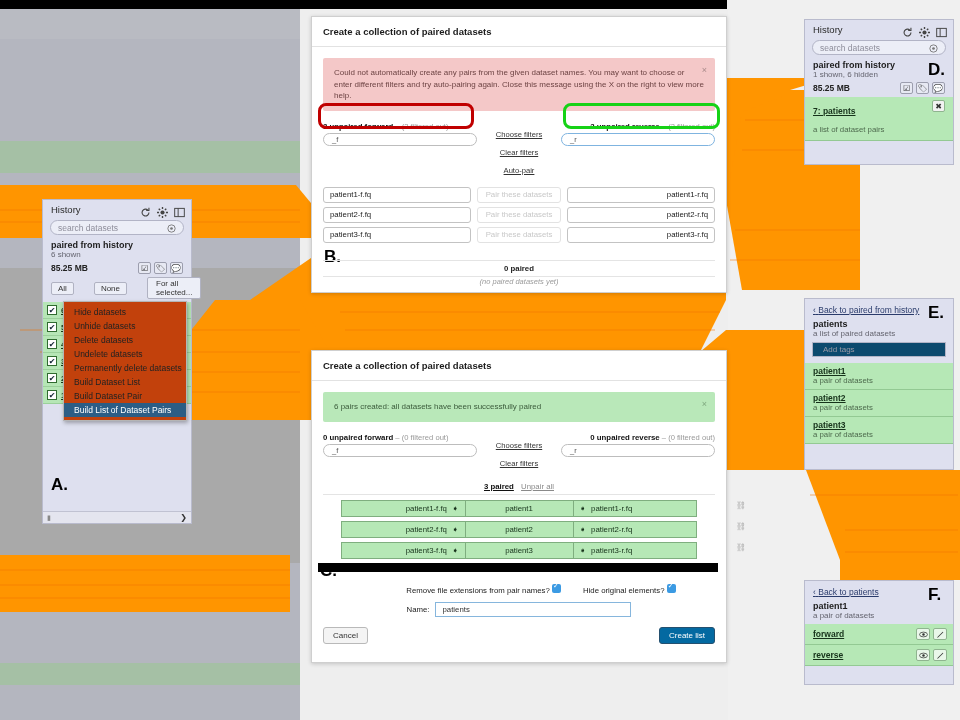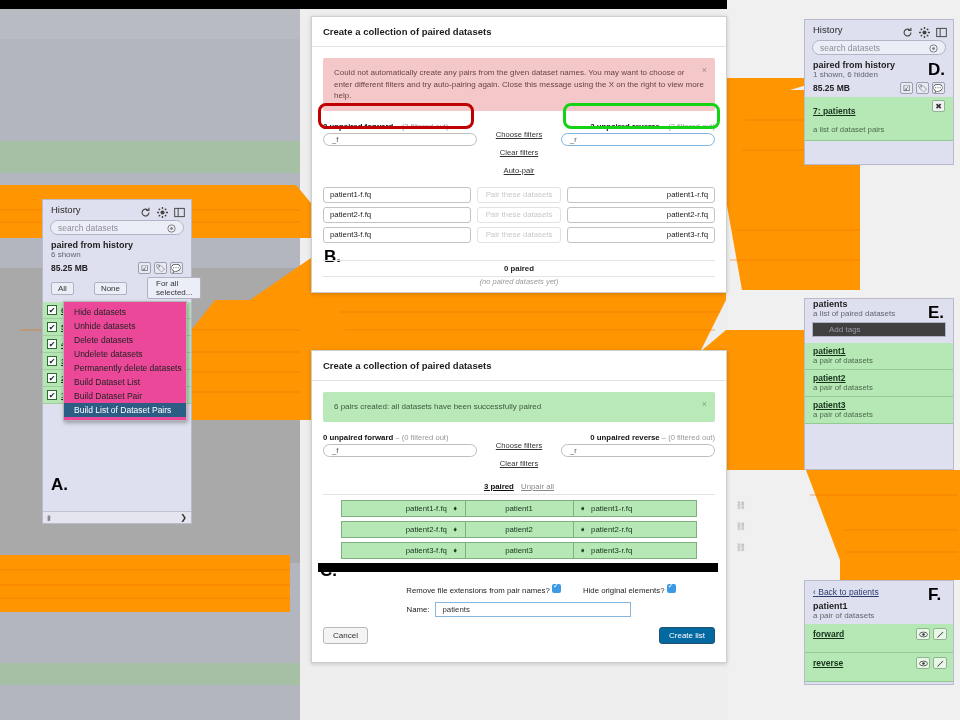--- a/index.html
+++ b/index.html
@@ -48,21 +48,21 @@
           font-size:8px; color:#333; }
   .selrow { display:flex; gap:20px; padding:0 8px 3px 8px; align-items:center; }
   .sbtn { border:1px solid #b0b2c2; background:#eceef7; border-radius:2px;
           font-size:8px; padding:1px 6px; color:#333; }
   .sbtn.wide { margin-left:auto; padding:1px 8px; }
   .ds-row { height:17px; background:#b6e6b6; border-bottom:1px solid #9bd09b;
             display:flex; align-items:center; padding:0 4px; gap:4px; }
   .ds-chk { width:10px; height:10px; border:1px solid #2f6b2f; background:#fff;
             font-size:8px; line-height:9px; text-align:center; color:#123; }
   .ds-label { font-size:8px; font-weight:bold; color:#1b3a1b; text-decoration:underline; }
-  .ctxmenu { position:absolute; background:#ec4899; border:1px solid #b5b5b5;
+  .ctxmenu { position:absolute; background:#c2410c; border:1px solid #b5b5b5;
              box-shadow:1px 2px 4px rgba(0,0,0,.3); padding:3px 0; }
   .ctxitem { font-size:8.5px; padding:2px 10px 2px 10px; color:#222; white-space:nowrap; }
   .ctxitem.sel { background:#2c5d85; color:#fff; }
   .hist-foot { position:absolute; left:0; bottom:0; width:100%; height:12px;
                background:#e4e5ef; border-top:1px solid #c0c2d2;
                display:flex; align-items:center; justify-content:space-between; padding:0 4px; }
 
   
   .cc { background:#fff; border:1px solid #cfcfcf; position:absolute;
         box-shadow:0 1px 4px rgba(0,0,0,.18); }
@@ -123,27 +123,27 @@
   .btn { font-size:8px; padding:3px 9px; border-radius:3px; border:1px solid #b9b9b9;
          background:#f4f4f4; color:#333; }
   .btn.primary { background:#0369a1; border-color:#24506f; color:#fff; }
 
   
   .colp { background:#dee0ef; border:1px solid #b9bbcd; position:absolute; }
   .backlink { font-size:8.5px; color:#2a3b6b; text-decoration:underline;
               padding:6px 8px 4px 8px; }
   .colname { font-size:9px; font-weight:bold; color:#1d1d1d; padding:0 8px; }
   .colsub { font-size:8px; color:#64646f; padding:0 8px 4px 8px; }
-  .tagbox { margin:0 7px 6px 7px; height:15px; border:1px solid #b2b4c6; background:#404040;
-            font-size:8px; color:#9a9aa6; padding:0 16px; line-height:14px; }
+  .tagbox { margin:0 7px 6px 7px; height:15px; border:1px solid #b2b4c6; background:#0c4a6e;
+            font-size:8px; color:#9a9aa6; padding:0 10px; line-height:14px; }
   .el-row { background:#b6e8b6; border-bottom:1px solid #93c993; padding:3px 8px 4px 8px; }
   .el-name { font-size:8.5px; font-weight:bold; color:#16321a; text-decoration:underline; }
   .el-sub { font-size:7.8px; color:#4e6b4e; }
   .el-row.flat { display:flex; align-items:center; justify-content:space-between;
-                 padding:4px 6px 12px 8px; }
+                 padding:4px 6px 4px 8px; }
   .el-acts { display:flex; gap:3px; }
   .abtn { width:14px; height:12px; border:1px solid #8fb48f; background:#e9f7e9;
           border-radius:2px; display:flex; align-items:center; justify-content:center; }
 
   
   .hl { position:absolute; border-radius:8px; pointer-events:none; }
   .hl.red { border:3px solid #c00000; }
   .hl.green { border:3px solid #16d216; }
   .blackbar { position:absolute; background:#000; }
   .letter { position:absolute; font-size:17px; font-weight:bold; color:#000;
@@ -517,20 +517,24 @@
     <span>
       <span class="el-name">7: patients</span><br>
       <span class="el-sub">a list of dataset pairs</span>
     </span>
     <span class="tbtn" style="border-color:#8fb48f;background:#f2f2f2;">✖</span>
   </div>
 </div>
 <div class="letter" style="left:928px;top:60px;">D.</div>
 
 <div class="colp" style="left:804px;top:298px;width:150px;height:172px;">
+  <div class="backlink">
+    <span>‹</span>
+    <span>Back to paired from history</span>
+  </div>
   <div class="colname">patients</div>
   <div class="colsub">a list of paired datasets</div>
   <div class="tagbox">Add tags</div>
   <div id="e-elements">
       <div class="el-row">
         <div class="el-name">patient1</div>
         <div class="el-sub">a pair of datasets</div>
       </div>
       <div class="el-row">
         <div class="el-name">patient2</div>

